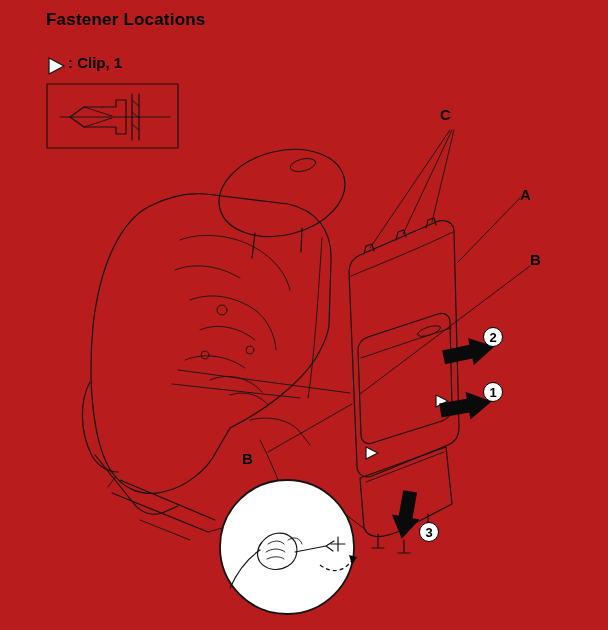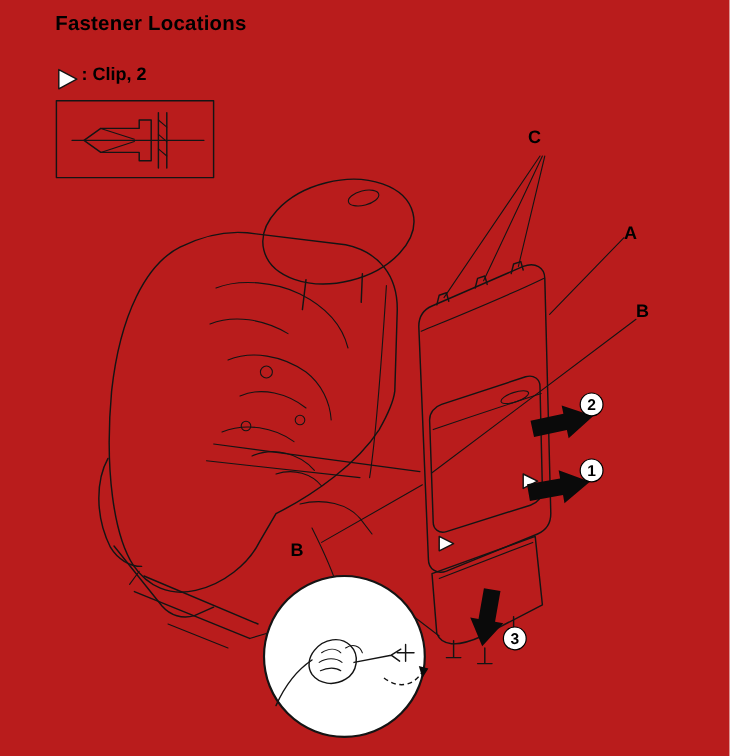--- a/index.html
+++ b/index.html
@@ -166,21 +166,21 @@
       <path class="lnth" d="M288,540 C294,536 300,538 302,544"></path>
 
       <path class="ln" d="M295,552 L326,546 M326,546 L334,541 M326,546 L333,551"></path>
       <path class="ln" d="M338,537 L338,551 M331,544 L345,544"></path>
       <path class="dash" d="M320,565 C332,574 344,572 352,560"></path>
       <polygon class="solid" points="349,555 357,557 352,565"></polygon>
     </g>
   </svg>
 
   <div class="abs title">Fastener Locations</div>
-  <div class="abs legend-label">: Clip, 2</div>
+  <div class="abs legend-label">: Clip, 1</div>
 
   <div class="abs callout" style="left:440px; top:106px;">C</div>
   <div class="abs callout" style="left:520px; top:186px;">A</div>
   <div class="abs callout" style="left:530px; top:251px;">B</div>
   <div class="abs callout" style="left:242px; top:450px;">B</div>
 
   <div class="abs circled" style="left:483px; top:327px;">2</div>
   <div class="abs circled" style="left:483px; top:382px;">1</div>
   <div class="abs circled" style="left:419px; top:522px;">3</div>
 

